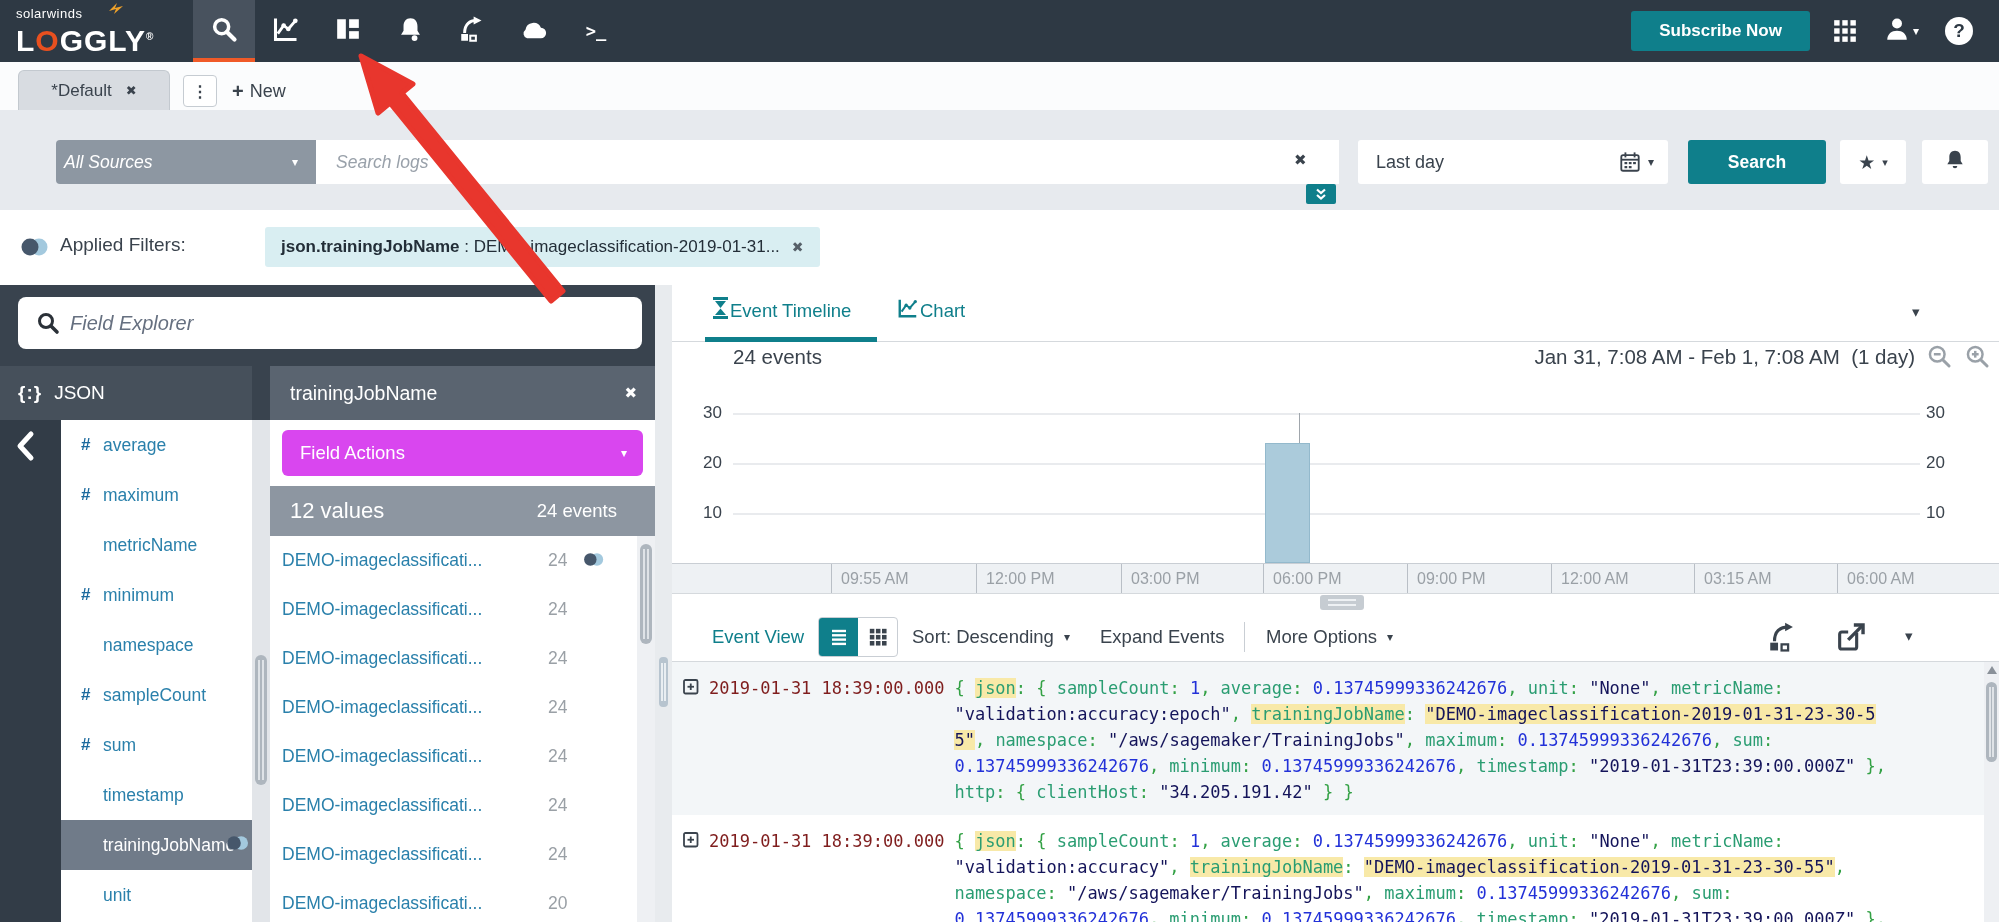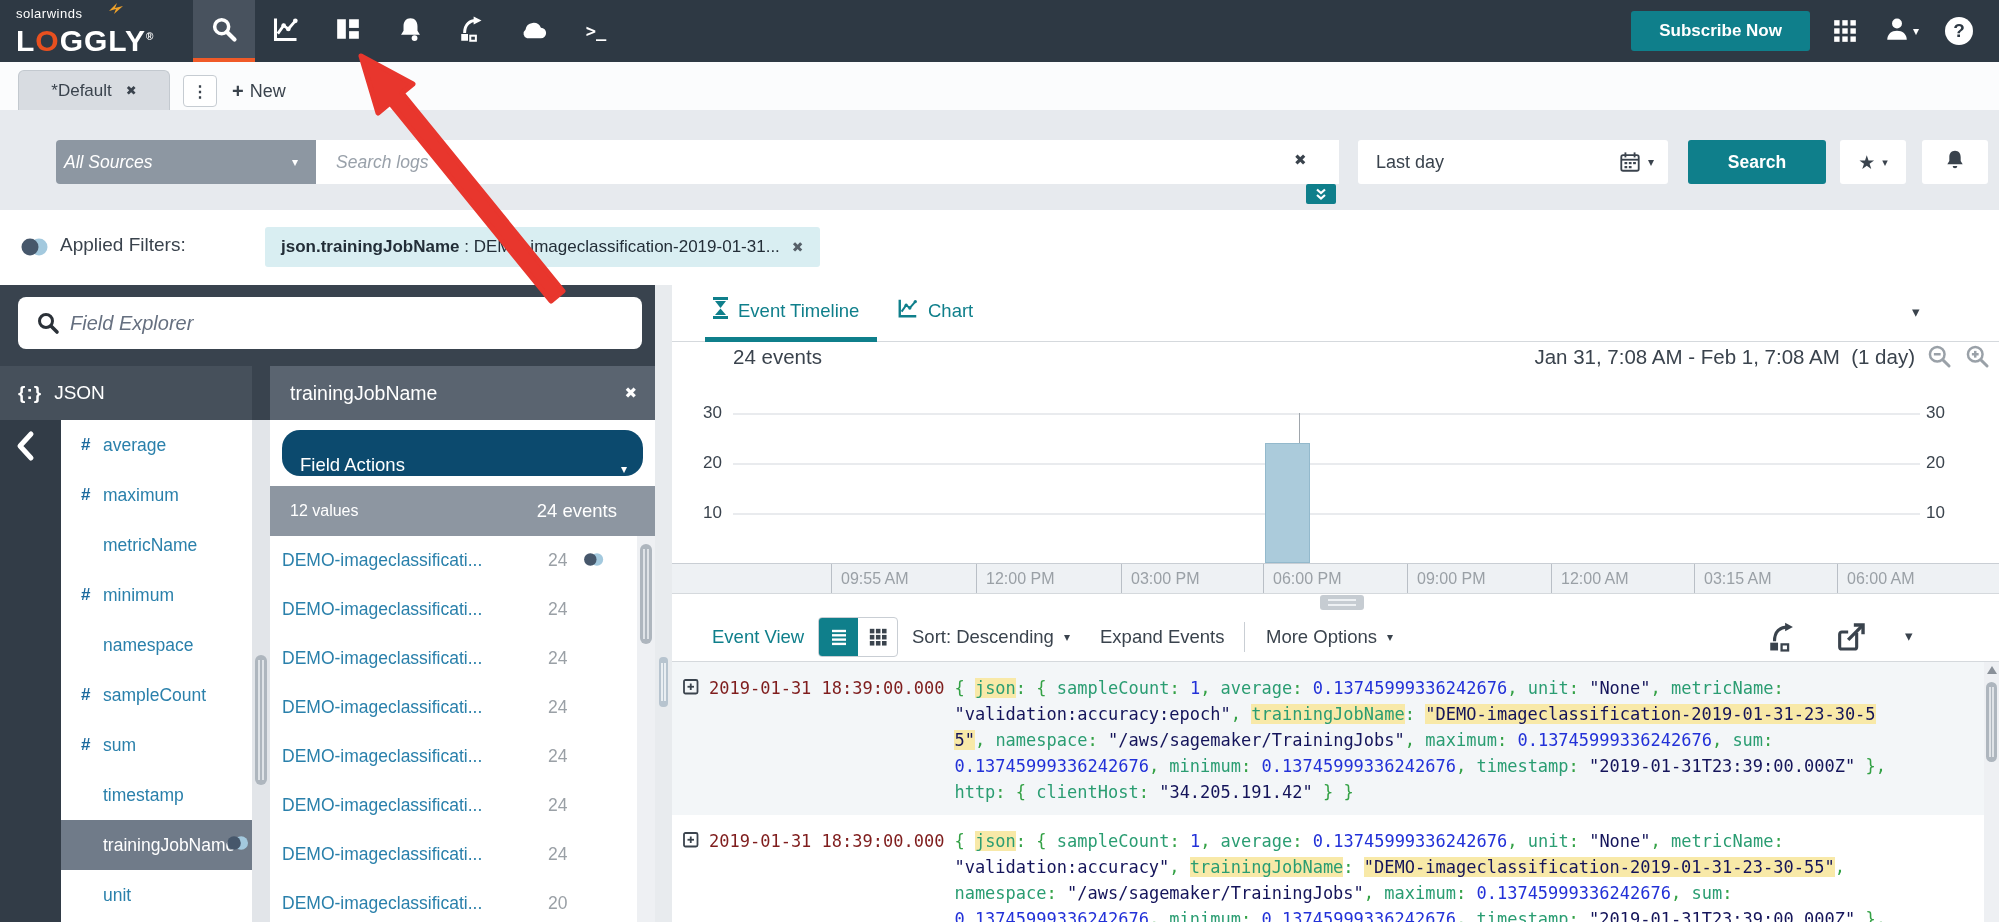--- a/index.html
+++ b/index.html
@@ -101,45 +101,45 @@
   .col-scroll{position:absolute;left:252px;top:135px;width:18px;height:502px;background:#e2e5e9;}
   .scroll-handle{position:absolute;background:#aeb6be;border-radius:6px;}
   .scroll-handle::after{content:"";position:absolute;left:3px;right:3px;top:5px;bottom:5px;
                         border-left:2px solid #dfe3e7;border-right:2px solid #dfe3e7;}
 
   .valcol{position:absolute;left:270px;top:81px;width:385px;height:556px;background:#fff;}
   .val-hdr{position:absolute;left:0;top:0;width:385px;height:54px;background:#5a6470;color:#fff;
            display:flex;align-items:center;}
   .val-hdr .lbl{font-size:19.5px;margin-left:20px;flex:1;}
   .val-hdr .x-glyph{color:#fff;font-size:15px;margin-right:18px;}
-  .field-actions{position:absolute;left:12px;top:64px;width:361px;height:46px;background:#0c4a6e;border-radius:18px;
-                 color:#fff;display:flex;align-items:flex-end;cursor:pointer;}
+  .field-actions{position:absolute;left:12px;top:64px;width:361px;height:46px;background:#d946ef;border-radius:6px;
+                 color:#fff;display:flex;align-items:center;cursor:pointer;}
   .field-actions .lbl{font-size:18.5px;margin-left:18px;flex:1;}
   .field-actions .caret{margin-right:16px;}
   .val-sub{position:absolute;left:0;top:120px;width:385px;height:50px;background:#8d96a1;color:#fff;
            display:flex;align-items:center;}
-  .val-sub .c1{font-size:16px;margin-left:20px;flex:1;}
+  .val-sub .c1{font-size:22px;margin-left:20px;flex:1;}
   .val-sub .c2{font-size:18.5px;margin-right:38px;}
   .value-list{position:absolute;left:0;top:170px;width:367px;height:386px;overflow:hidden;}
   .v-row{height:49px;display:flex;align-items:center;position:relative;cursor:pointer;}
   .v-row .vlabel{color:#2a80ab;font-size:17.5px;margin-left:12px;width:258px;white-space:nowrap;
                  overflow:hidden;text-overflow:ellipsis;}
   .v-row .vcount{color:#9aa0a6;font-size:17.5px;position:absolute;left:278px;}
   .v-row .venn{position:absolute;left:313px;top:15px;}
   .val-scroll{position:absolute;left:367px;top:170px;width:18px;height:386px;background:#eef0f3;}
 
   .resize-strip{position:absolute;left:655px;top:285px;width:17px;height:637px;background:#e8ebee;}
   .rs-handle{position:absolute;left:4px;top:372px;width:9px;height:50px;background:#b7c4cf;border-radius:4px;cursor:row-resize;}
   .rs-handle::after{content:"";position:absolute;left:2px;right:2px;top:6px;bottom:6px;
                     border-left:2px solid #e9eef2;border-right:2px solid #e9eef2;}
 
   
   .rightpanel{position:absolute;left:672px;top:285px;width:1327px;height:637px;background:#fff;}
   .tl-tabs{position:absolute;left:0;top:0;width:1327px;height:57px;border-bottom:1px solid #d5d9dd;}
-  .tl-tab{position:absolute;top:12px;display:flex;align-items:center;gap:9px;color:#0f7f8b;font-size:18.5px;cursor:pointer;}
+  .tl-tab{position:absolute;top:12px;display:flex;align-items:center;gap:1px;color:#0f7f8b;font-size:18.5px;cursor:pointer;}
   .tl-tab.t1{left:40px;}
   .tl-tab.t2{left:225px;}
   .tl-underline{position:absolute;left:33px;top:52px;width:172px;height:5px;background:#0f7f8b;}
   .tl-caret{position:absolute;left:1240px;top:18px;font-size:15px;color:#3a434d;cursor:pointer;}
   .tl-info-l{position:absolute;left:61px;top:60px;font-size:20.5px;color:#3a434d;}
   .tl-info-r{position:absolute;right:84px;top:60px;font-size:20.5px;color:#3a434d;white-space:pre;}
   .zoom-ic{position:absolute;top:58px;cursor:pointer;}
   .zoom-out{right:46px;} .zoom-in{right:8px;}
 
   .plot{position:absolute;left:61px;top:115px;width:1187px;height:163px;}

